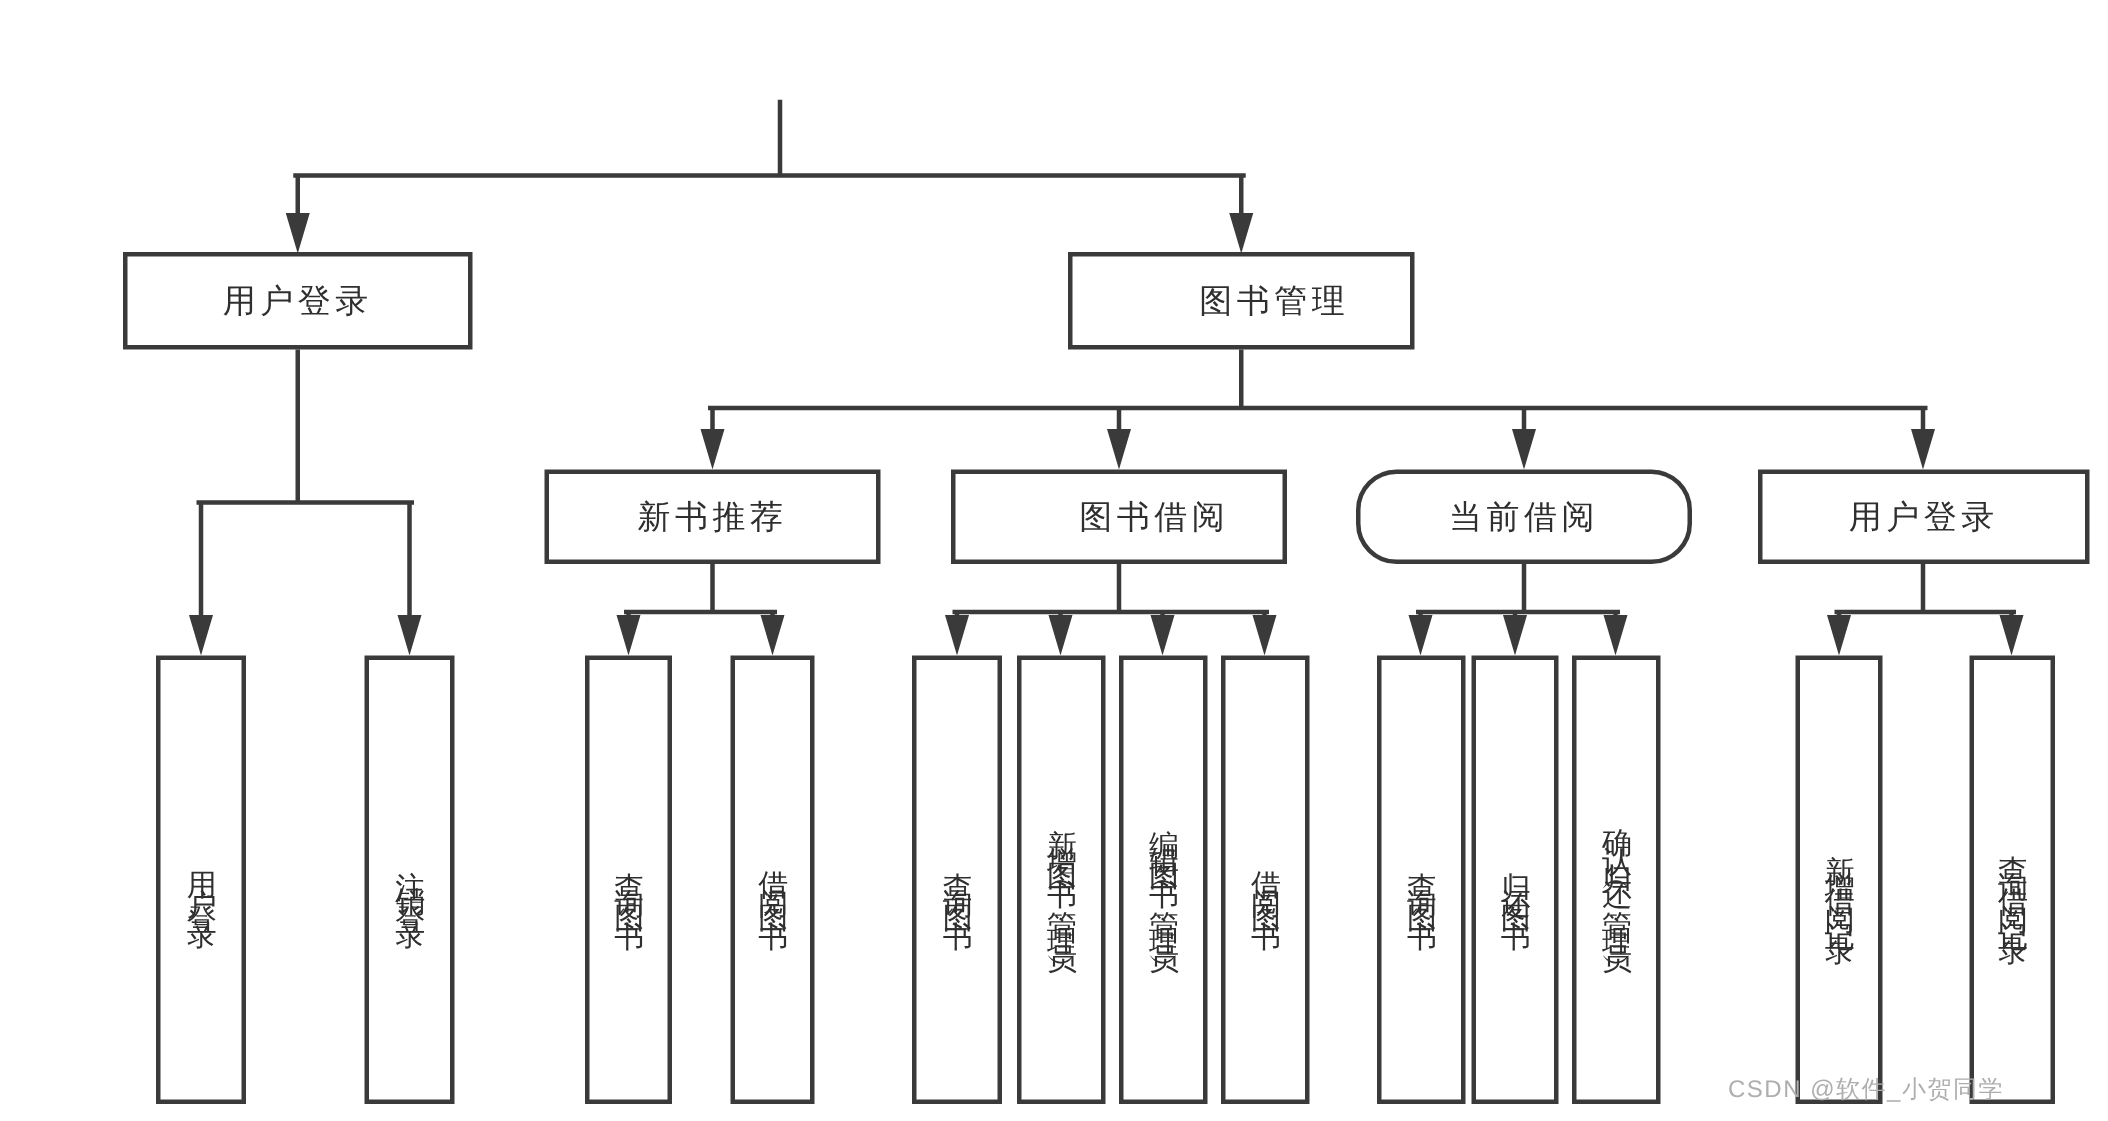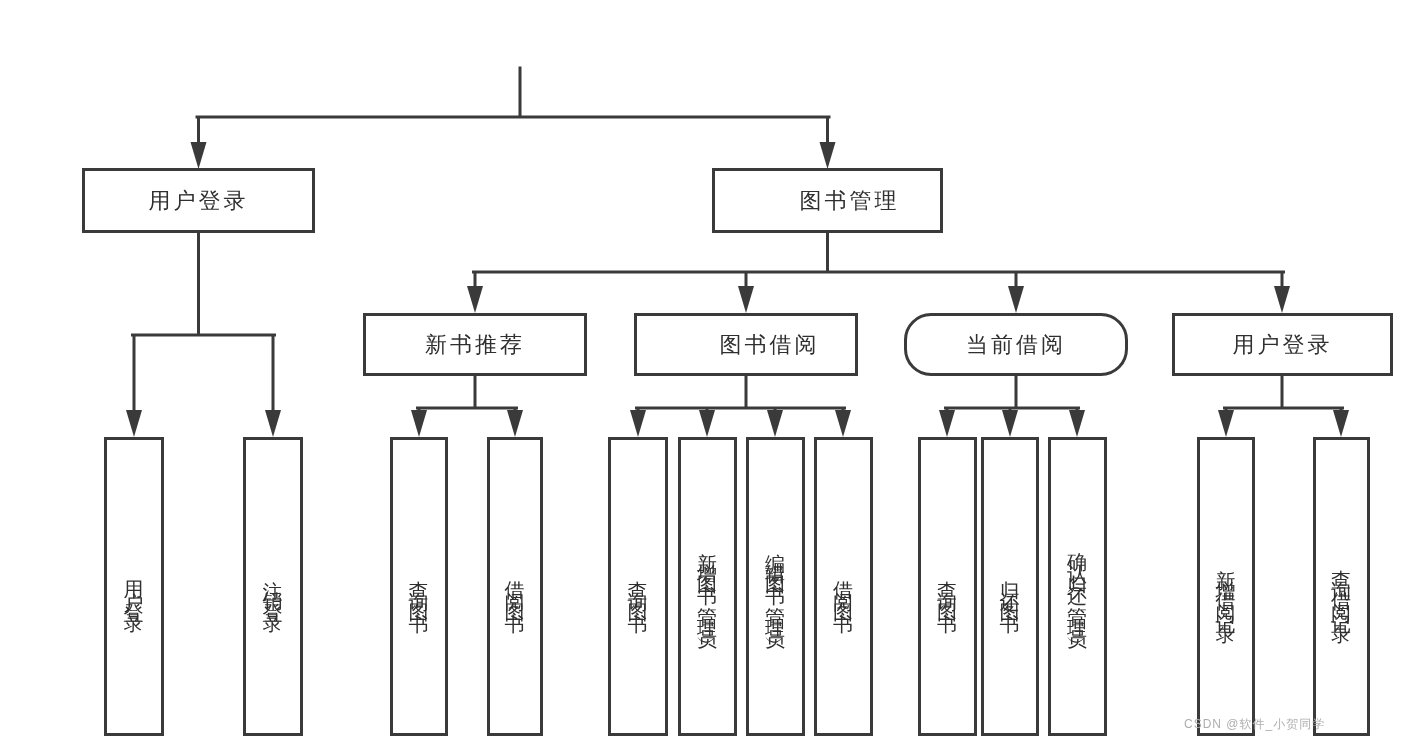--- a/index.html
+++ b/index.html
@@ -38,22 +38,22 @@
   .vbox .vtext{
     writing-mode:vertical-lr;
     text-orientation:mixed;
     font-size:20px;
     letter-spacing:11px;
     line-height:1;
     white-space:nowrap;
   }
   .watermark{
     position:absolute;
-    left:1184px;top:716px;
-    font-size:12px;
+    left:1152px;top:716px;
+    font-size:16px;
     letter-spacing:1px;
     color:var(--wm);
     z-index:10;
     white-space:nowrap;
   }
 </style>
 </head>
 <body>
 
 <div class="canvas">

